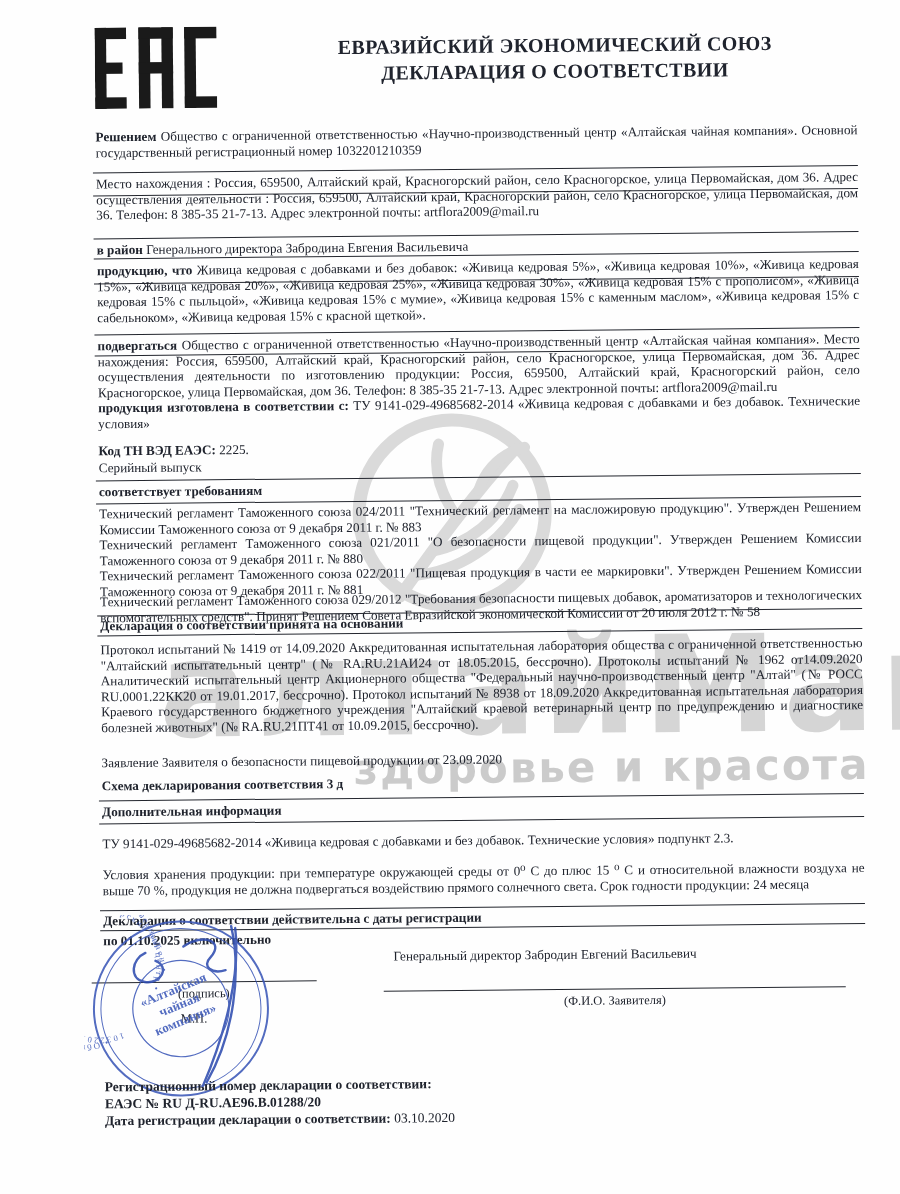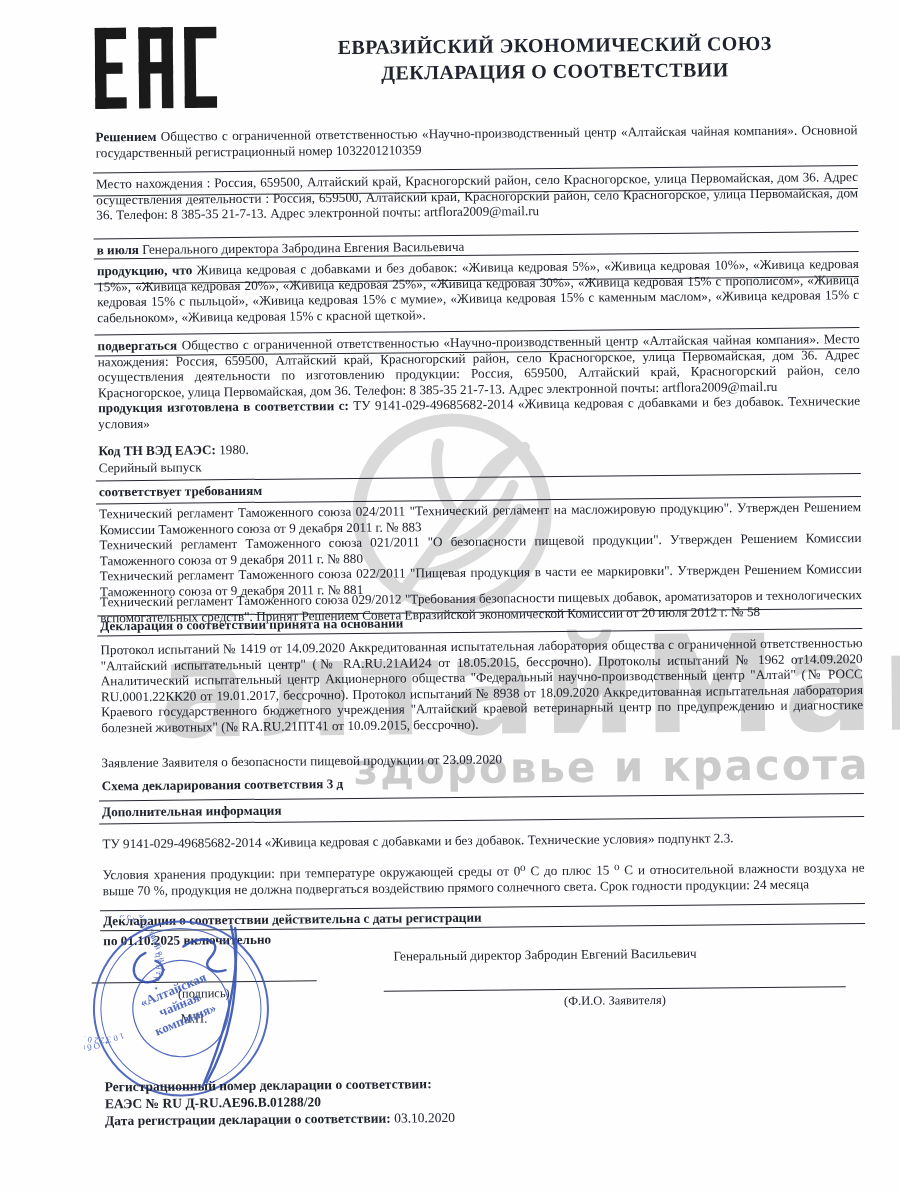--- a/index.html
+++ b/index.html
@@ -65,21 +65,21 @@
   </div>
   <div class="rule" style="left:97px;top:169px;width:765px;"></div>
 
   <div class="abs body just" style="left:100px;top:173px;width:762px;">
     <span>Место нахождения : Россия, 659500, Алтайский край, Красногорский район, село Красногорское, улица Первомайская, дом 36. Адрес осуществления деятельности : Россия, 659500, Алтайский край, Красногорский район, село Красногорское, улица Первомайская, дом 36.  Телефон:  8 385-35 21-7-13.  Адрес электронной почты: artflora2009@mail.ru</span>
   </div>
   <div class="rule" style="left:97px;top:192px;width:765px;"></div>
   <div class="rule" style="left:97px;top:235px;width:765px;"></div>
 
   <div class="abs body" style="left:100px;top:239px;width:762px;">
-    <span class="b">в июля</span>
+    <span class="b">в район</span>
     <span>Генерального директора Забродина Евгения Васильевича</span>
   </div>
   <div class="rule" style="left:97px;top:255px;width:765px;"></div>
 
   <div class="abs body just" style="left:100px;top:260px;width:762px;">
     <span class="b">продукцию, что</span>
     <span>Живица кедровая с добавками и без добавок: «Живица кедровая 5%», «Живица кедровая 10%», «Живица кедровая 15%», «Живица кедровая 20%», «Живица кедровая 25%», «Живица кедровая 30%», «Живица кедровая 15% с прополисом», «Живица кедровая 15% с пыльцой», «Живица кедровая 15% с мумие», «Живица кедровая 15% с каменным маслом», «Живица кедровая 15% с сабельноком», «Живица кедровая 15% с красной щеткой».</span>
   </div>
   <div class="rule" style="left:97px;top:280px;width:765px;"></div>
   <div class="rule" style="left:97px;top:331px;width:765px;"></div>
@@ -87,21 +87,21 @@
   <div class="abs body just" style="left:100px;top:335px;width:762px;">
     <span class="b">подвергаться</span>
     <span>Общество с ограниченной ответственностью «Научно-производственный центр «Алтайская чайная компания». Место нахождения: Россия, 659500, Алтайский край, Красногорский район, село Красногорское, улица Первомайская, дом 36. Адрес осуществления деятельности по изготовлению продукции: Россия, 659500, Алтайский край, Красногорский район, село Красногорское, улица Первомайская, дом 36. Телефон: 8 385-35 21-7-13.  Адрес электронной почты: artflora2009@mail.ru</span><br>
     <span class="b">продукция изготовлена в соответствии с:</span>
     <span>ТУ 9141-029-49685682-2014 «Живица кедровая с добавками и без добавок. Технические условия»</span>
   </div>
   <div class="rule" style="left:97px;top:352px;width:765px;"></div>
 
   <div class="abs body" style="left:100px;top:440px;width:762px;">
     <span class="b">Код ТН ВЭД ЕАЭС:</span>
-    <span>1980.</span>
+    <span>2225.</span>
   </div>
   <div class="abs body" style="left:100px;top:457px;width:762px;">Серийный выпуск</div>
   <div class="rule" style="left:97px;top:477px;width:765px;"></div>
   <div class="abs body b" style="left:100px;top:481px;width:762px;">соответствует требованиям</div>
   <div class="rule" style="left:97px;top:500px;width:765px;"></div>
 
   <div class="abs body just" style="left:100px;top:503px;width:762px;">Технический регламент Таможенного союза 024/2011 "Технический регламент на масложировую продукцию". Утвержден Решением Комиссии Таможенного союза от 9 декабря 2011 г. № 883</div>
   <div class="abs body just" style="left:100px;top:534px;width:762px;">Технический регламент Таможенного союза 021/2011 "О безопасности пищевой продукции". Утвержден Решением Комиссии Таможенного союза от 9 декабря 2011 г. № 880</div>
   <div class="abs body just" style="left:100px;top:565px;width:762px;">Технический регламент Таможенного союза 022/2011 "Пищевая продукция в части ее маркировки". Утвержден Решением Комиссии Таможенного союза от 9 декабря 2011 г. № 881</div>
   <div class="abs body just" style="left:100px;top:591px;width:762px;">Технический регламент Таможенного союза 029/2012 "Требования безопасности пищевых добавок, ароматизаторов и технологических вспомогательных средств". Принят Решением Совета Евразийской экономической Комиссии от 20 июля 2012 г. № 58</div>

